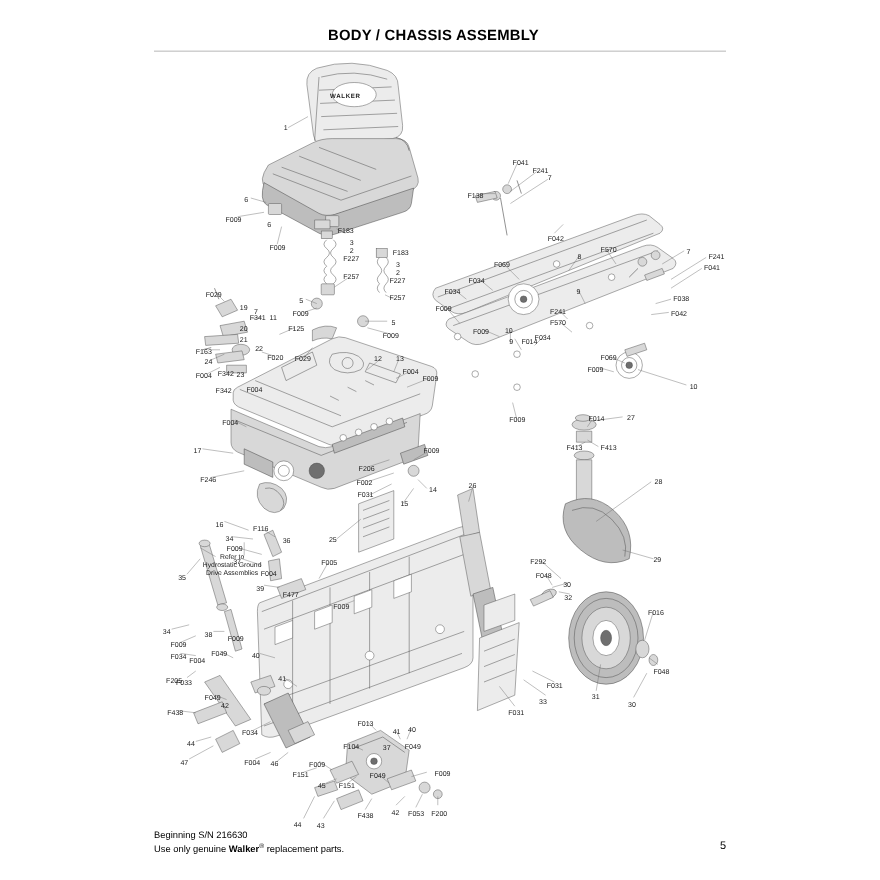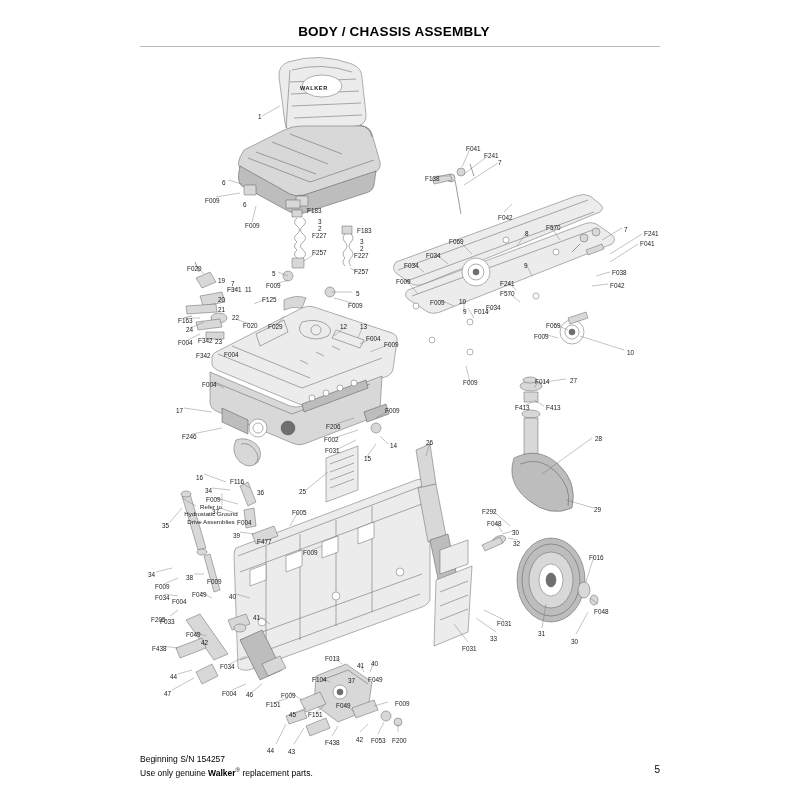--- a/index.html
+++ b/index.html
@@ -561,19 +561,19 @@
       <div class="cal" style="left: 640px; top: 240px;">F041</div>
       <div class="cal" style="left: 612px; top: 269px;">F038</div>
       <div class="cal" style="left: 610px; top: 282px;">F042</div>
       <div class="cal" style="left: 546px; top: 322px;">F069</div>
       <div class="cal" style="left: 534px; top: 333px;">F009</div>
       <div class="cal" style="left: 627px; top: 349px;">10</div>
       <div class="cal" style="left: 463px; top: 379px;">F009</div>
     </div>
 
   <div id="footer-left">
-    <div>Beginning S/N 154257</div>
+    <div>Beginning S/N 216630</div>
     <div><span>Use only genuine </span><span class="bold">Walker</span><span style="font-size:6px; vertical-align:super;">®</span><span> replacement parts.</span></div>
   </div>
 
   <div id="page-number">5</div>
 
 </div>
 
 </body></html>

